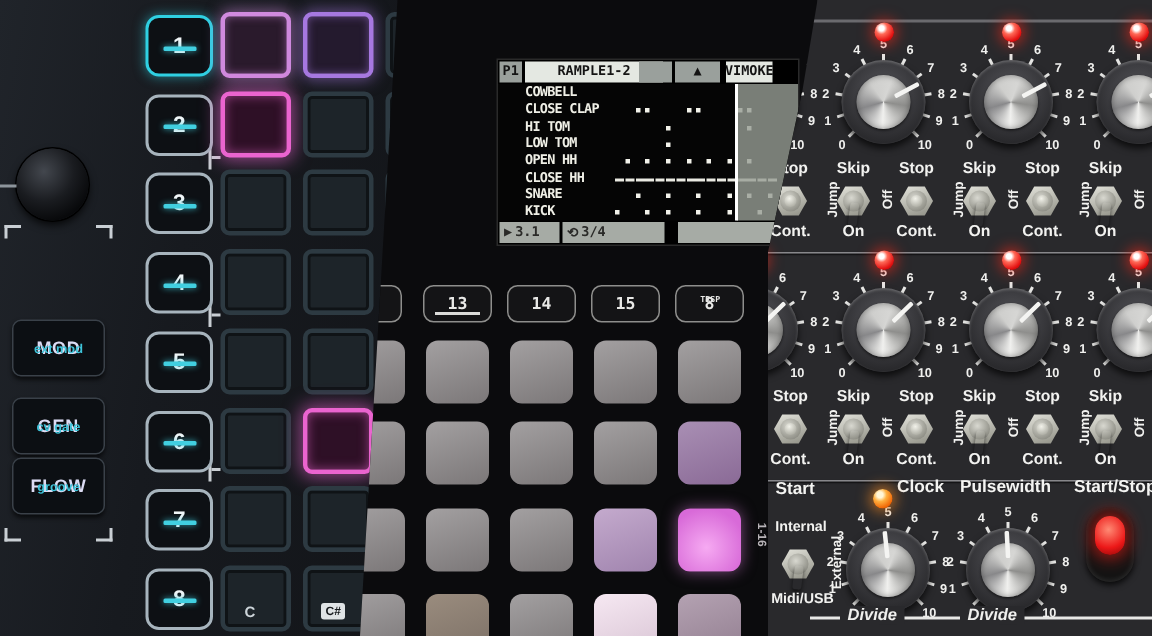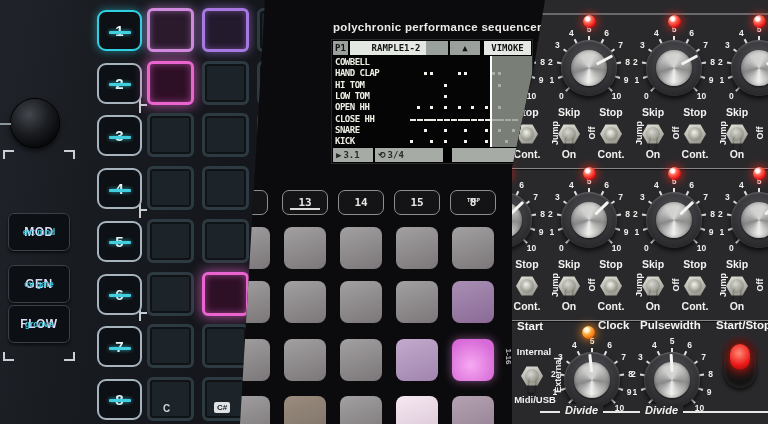--- a/index.html
+++ b/index.html
@@ -592,33 +592,32 @@
     <div class="startstop" style="left:212px;top:338px">
       <div class="lens"></div>
     </div>
 
     <div class="caption-line" style="left:28px;width:228px"></div>
     <span class="caption-word" style="left:48px">Divide</span>
     <span class="caption-word" style="left:128px">Divide</span>
   </section>
 
   <section id="middle">
-    <span id="mid-title">polychronic performance sequencer</span>
 
     <div id="lcd">
       <div class="lcdbox dim" style="left:1px;width:15px">P1</div>
       <div class="lcdbox bright" style="left:18px;width:92px">RAMPLE1-2</div>
       <div class="lcdbox dim" style="left:94px;width:22px"></div>
       <div class="lcdbox dim" style="left:118px;width:30px">▲</div>
-      <div class="lcdbox bright" style="left:152px;width:47px">VIMOKE</div>
+      <div class="lcdbox bright" style="left:152px;width:31px">VIMOKE</div>
 
       <div id="lcd-body">
-        <div id="lcd-names" style="left:0;top:0;width:78px;height:91px">
+        <div id="lcd-names" style="left:15px;top:0;width:78px;height:91px">
             <div class="trkname" style="top: 1px;">COWBELL</div>
-            <div class="trkname" style="top: 12.3px;">HAND CLAP</div>
+            <div class="trkname" style="top: 12.3px;">CLOSE CLAP</div>
             <div class="trkname" style="top: 23.6px;">HI TOM</div>
             <div class="trkname" style="top: 34.9px;">LOW TOM</div>
             <div class="trkname" style="top: 46.2px;">OPEN HH</div>
             <div class="trkname" style="top: 57.5px;">CLOSE HH</div>
             <div class="trkname" style="top: 68.8px;">SNARE</div>
             <div class="trkname" style="top: 80.1px;">KICK</div>
           </div>
         <div id="lcd-steps" style="left:0;top:0;width:200px;height:91px">
             <div class="stepdot" style="left: 91.6px; top: 16.3px;"></div>
             <div class="stepdot" style="left: 98.4px; top: 16.3px;"></div>

